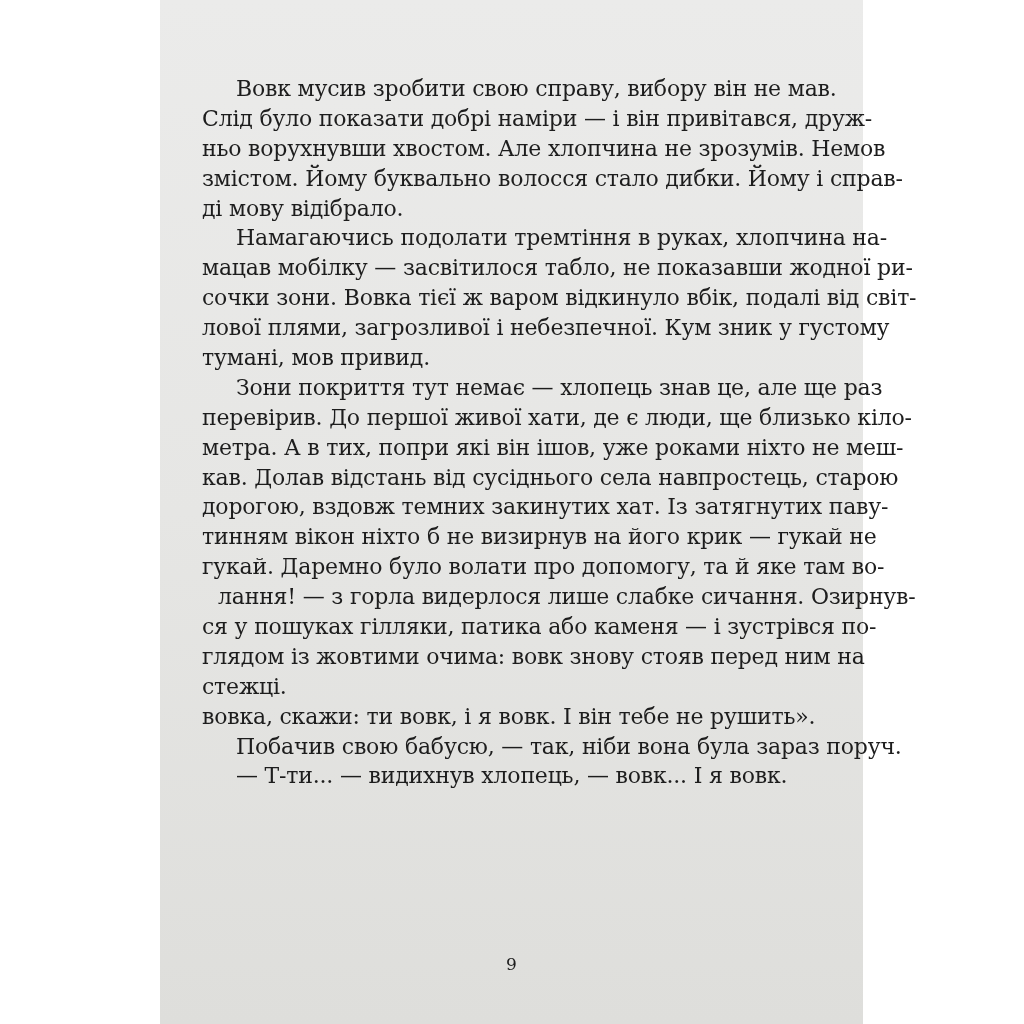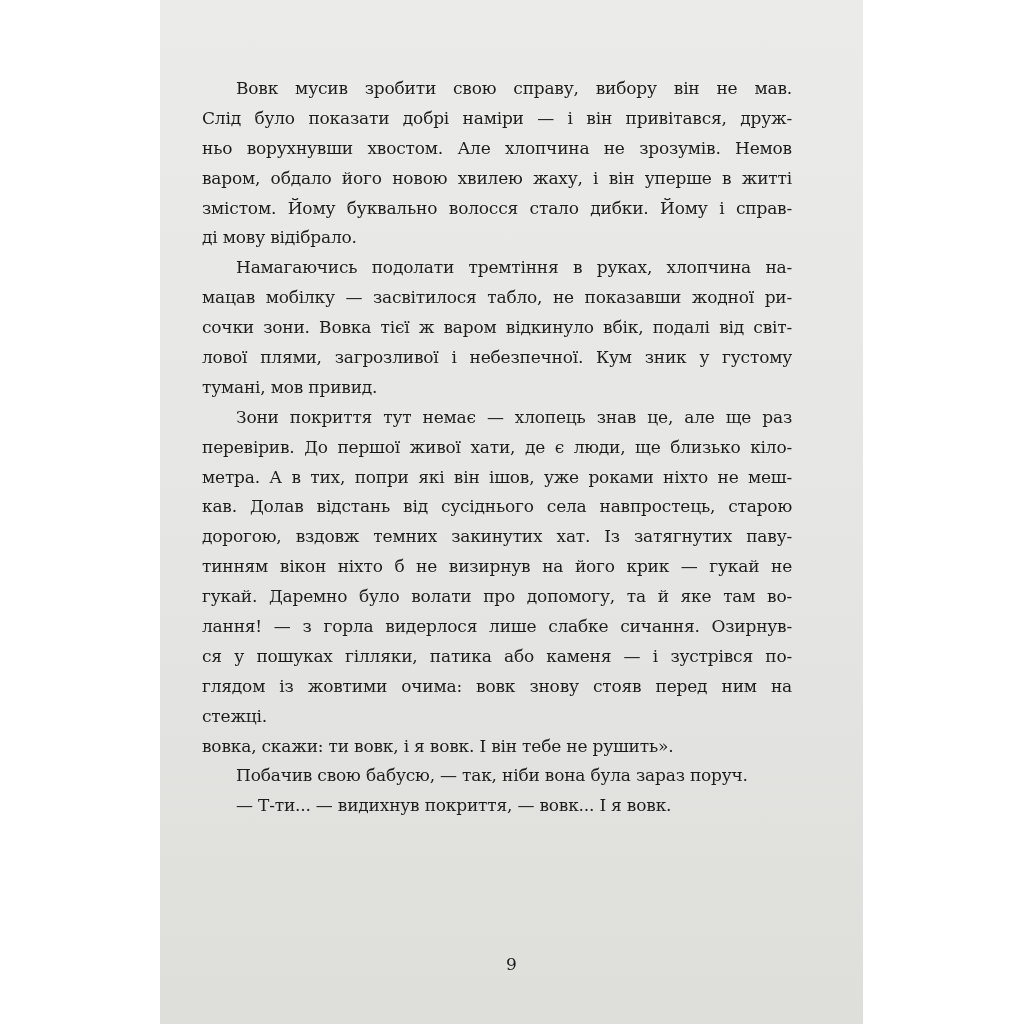--- a/index.html
+++ b/index.html
@@ -17,21 +17,21 @@
       width: 703px;
       height: 1024px;
       background: linear-gradient(180deg, #ebebea 0%, #e6e6e4 50%, #dededb 100%);
     }
     .text-block {
       position: absolute;
       left: 42px;
       top: 74px;
       width: 590px;
       font-family: "DejaVu Serif", "Liberation Serif", serif;
-      font-size: 17px;
+      font-size: 22px;
       line-height: 29.9px;
       color: #1d1d1d;
       letter-spacing: -0.2px;
     }
     .line {
       display: block;
       white-space: nowrap;
       text-align: justify;
       text-align-last: justify;
       height: 29.9px;
@@ -55,37 +55,36 @@
     }
   </style>
 </head>
 <body>
 
 <div class="page">
   <div class="text-block" id="text-block">
       <span class="line indent" style="white-space: nowrap;">Вовк мусив зробити свою справу, вибору він не мав.</span>
       <span class="line" style="white-space: nowrap;">Слід було показати добрі наміри — і він привітався, друж-</span>
       <span class="line" style="white-space: nowrap;">ньо ворухнувши хвостом. Але хлопчина не зрозумів. Немов</span>
-      <span class="line" style="white-space: nowrap;">варом, обдало його новою хвилею жаху, і він уперше в житті</span>
       <span class="line" style="white-space: nowrap;">змістом. Йому буквально волосся стало дибки. Йому і справ-</span>
       <span class="line last" style="white-space: nowrap;">ді мову відібрало.</span>
       <span class="line indent" style="white-space: nowrap;">Намагаючись подолати тремтіння в руках, хлопчина на-</span>
       <span class="line" style="white-space: nowrap;">мацав мобілку — засвітилося табло, не показавши жодної ри-</span>
       <span class="line" style="white-space: nowrap;">сочки зони. Вовка тієї ж варом відкинуло вбік, подалі від світ-</span>
       <span class="line" style="white-space: nowrap;">лової плями, загрозливої і небезпечної. Кум зник у густому</span>
       <span class="line last" style="white-space: nowrap;">тумані, мов привид.</span>
       <span class="line indent" style="white-space: nowrap;">Зони покриття тут немає — хлопець знав це, але ще раз</span>
       <span class="line" style="white-space: nowrap;">перевірив. До першої живої хати, де є люди, ще близько кіло-</span>
       <span class="line" style="white-space: nowrap;">метра. А в тих, попри які він ішов, уже роками ніхто не меш-</span>
       <span class="line" style="white-space: nowrap;">кав. Долав відстань від сусіднього села навпростець, старою</span>
       <span class="line" style="white-space: nowrap;">дорогою, вздовж темних закинутих хат. Із затягнутих паву-</span>
       <span class="line" style="white-space: nowrap;">тинням вікон ніхто б не визирнув на його крик — гукай не</span>
       <span class="line" style="white-space: nowrap;">гукай. Даремно було волати про допомогу, та й яке там во-</span>
-      <span class="line" style="white-space: nowrap;">лання! — з горла видерлося лише слабке сичання. Озирнув-</span>
+      <span class="line" style="white-space: nowrap; margin-left: 16px;">лання! — з горла видерлося лише слабке сичання. Озирнув-</span>
       <span class="line" style="white-space: nowrap;">ся у пошуках гілляки, патика або каменя — і зустрівся по-</span>
       <span class="line" style="white-space: nowrap;">глядом із жовтими очима: вовк знову стояв перед ним на</span>
       <span class="line last" style="white-space: nowrap;">стежці.</span>
       <span class="line last" style="white-space: nowrap;">вовка, скажи: ти вовк, і я вовк. І він тебе не рушить».</span>
       <span class="line indent last" style="white-space: nowrap;">Побачив свою бабусю, — так, ніби вона була зараз поруч.</span>
-      <span class="line indent last" style="white-space: nowrap;">— Т-ти... — видихнув покриття, — вовк... І я вовк.</span>
+      <span class="line indent last" style="white-space: nowrap;">— Т-ти... — видихнув хлопець, — вовк... І я вовк.</span>
     </div>
   <div class="page-number">9</div>
 </div>
 
 </body></html>

